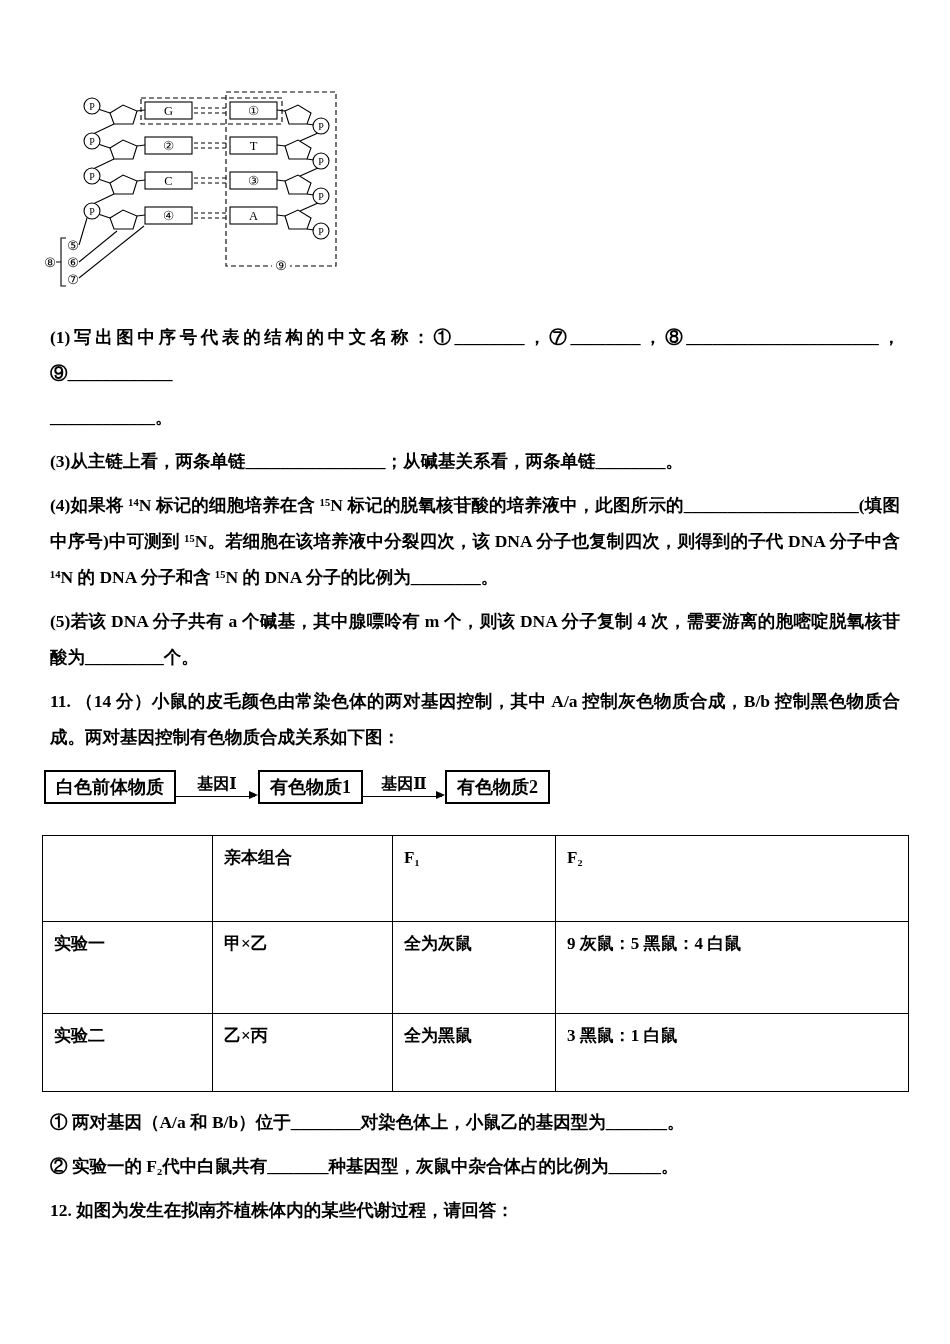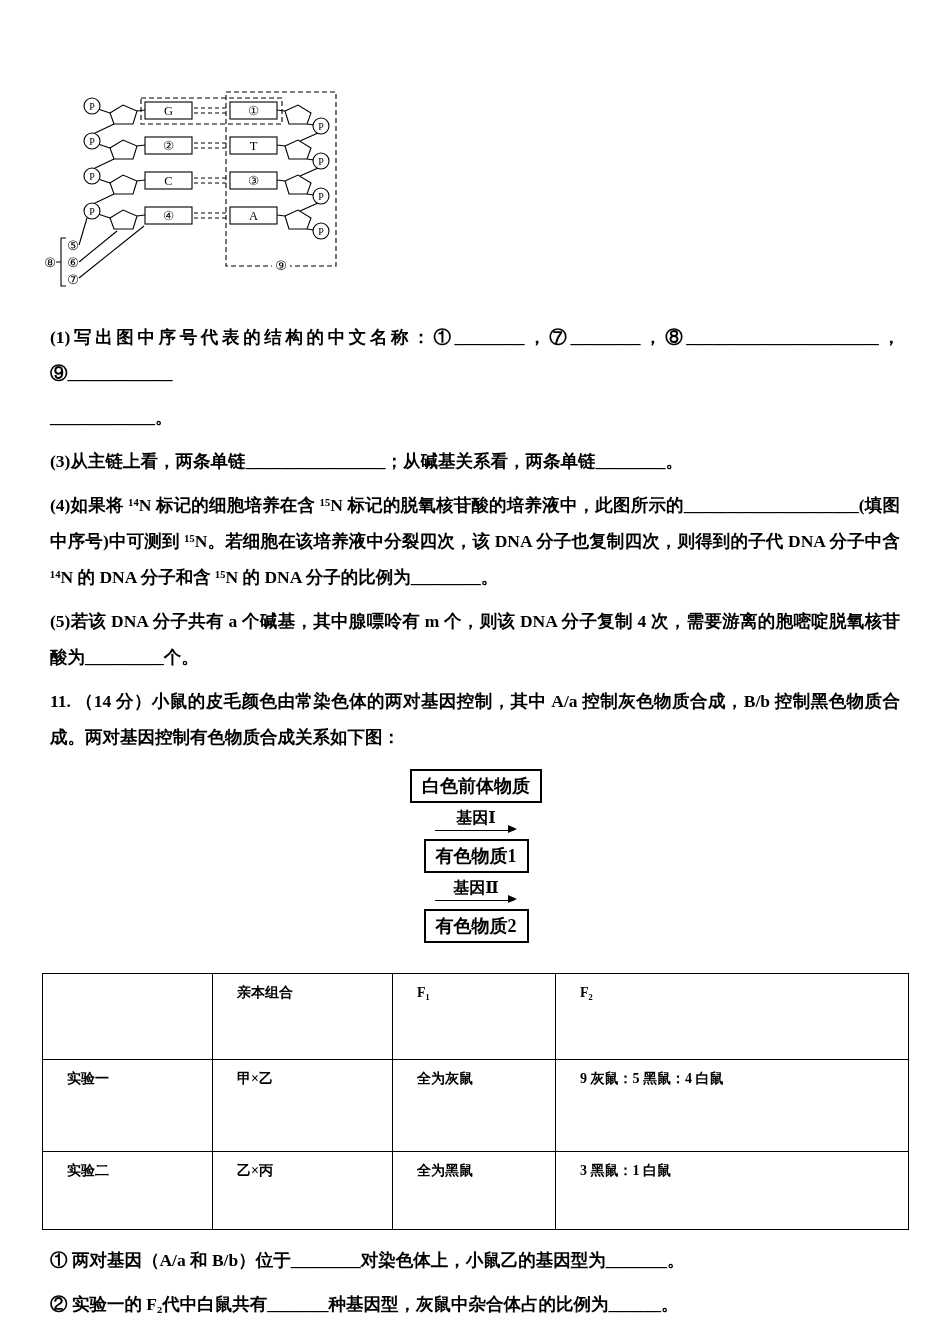--- a/index.html
+++ b/index.html
@@ -2,30 +2,30 @@
 <html><head>
 <meta charset="utf-8">
 <style>
   html, body { margin: 0; padding: 0; background: #ffffff; }
   body { width: 950px; font-family: "Liberation Serif", "DejaVu Serif", serif; color: #000; }
   .page { width: 950px; min-height: 1344px; padding: 88px 42px 40px; box-sizing: border-box; background: #fff; }
   .para { font-size: 17.5px; line-height: 36px; text-align: justify; font-weight: 600; margin: 8px; }
   .diagram-wrap { margin: 0 0 22px 0; }
   svg text { font-family: "Liberation Serif", "DejaVu Serif", serif; fill: #000; }
 
-  .flow { display: flex; align-items: center; margin: 14px 0 30px 2px; flex-direction: column; }
+  .flow { display: flex; align-items: center; margin: 14px 0 30px 2px; }
   .flow-box { border: 2px solid #000; padding: 3px 10px; font-size: 18px; font-weight: 600; white-space: nowrap; }
   .flow-arrow { position: relative; width: 82px; height: 36px; flex: none; }
   .flow-arrow .lbl { position: absolute; left: 0; right: 0; bottom: 10px; text-align: center; font-size: 16px; font-weight: 600; }
   .flow-arrow .line { position: absolute; left: 0; right: 3px; bottom: 8px; border-bottom: 1.6px solid #000; }
   .flow-arrow .line::after { content: ""; position: absolute; right: -3px; top: -5.5px; width: 0; height: 0;
       border-left: 9px solid #000; border-top: 4.5px solid transparent; border-bottom: 4.5px solid transparent; }
 
   table.cross { border-collapse: collapse; table-layout: fixed; width: 866px; margin: 8px 0 12px 0; }
-  table.cross td { border: 1.6px solid #000; vertical-align: top; padding: 8px 24px; font-size: 14px; line-height: 1.6; font-weight: 600; overflow: hidden; }
+  table.cross td { border: 1.6px solid #000; vertical-align: top; padding: 8px 11px; font-size: 17px; line-height: 1.6; font-weight: 600; overflow: hidden; }
   tr.hd td { font-weight: bold; }
 </style>
 </head>
 <body>
 
 <div class="page">
 
   <div class="diagram-wrap">
     <svg width="330" height="205" viewBox="0 0 330 205">
       <g stroke="#000" stroke-width="1.1" fill="none">
@@ -185,14 +185,15 @@
       <td>乙×丙</td>
       <td>全为黑鼠</td>
       <td>3 黑鼠：1 白鼠</td>
     </tr>
   </tbody>
     </table>
 
   <p class="para">① 两对基因（A/a 和 B/b）位于________对染色体上，小鼠乙的基因型为_______。</p>
   <p class="para">② 实验一的 F₂代中白鼠共有_______种基因型，灰鼠中杂合体占的比例为______。</p>
 
+  <p class="para">12. 如图为发生在拟南芥植株体内的某些代谢过程，请回答：</p>
 
 </div>
 
 </body></html>

